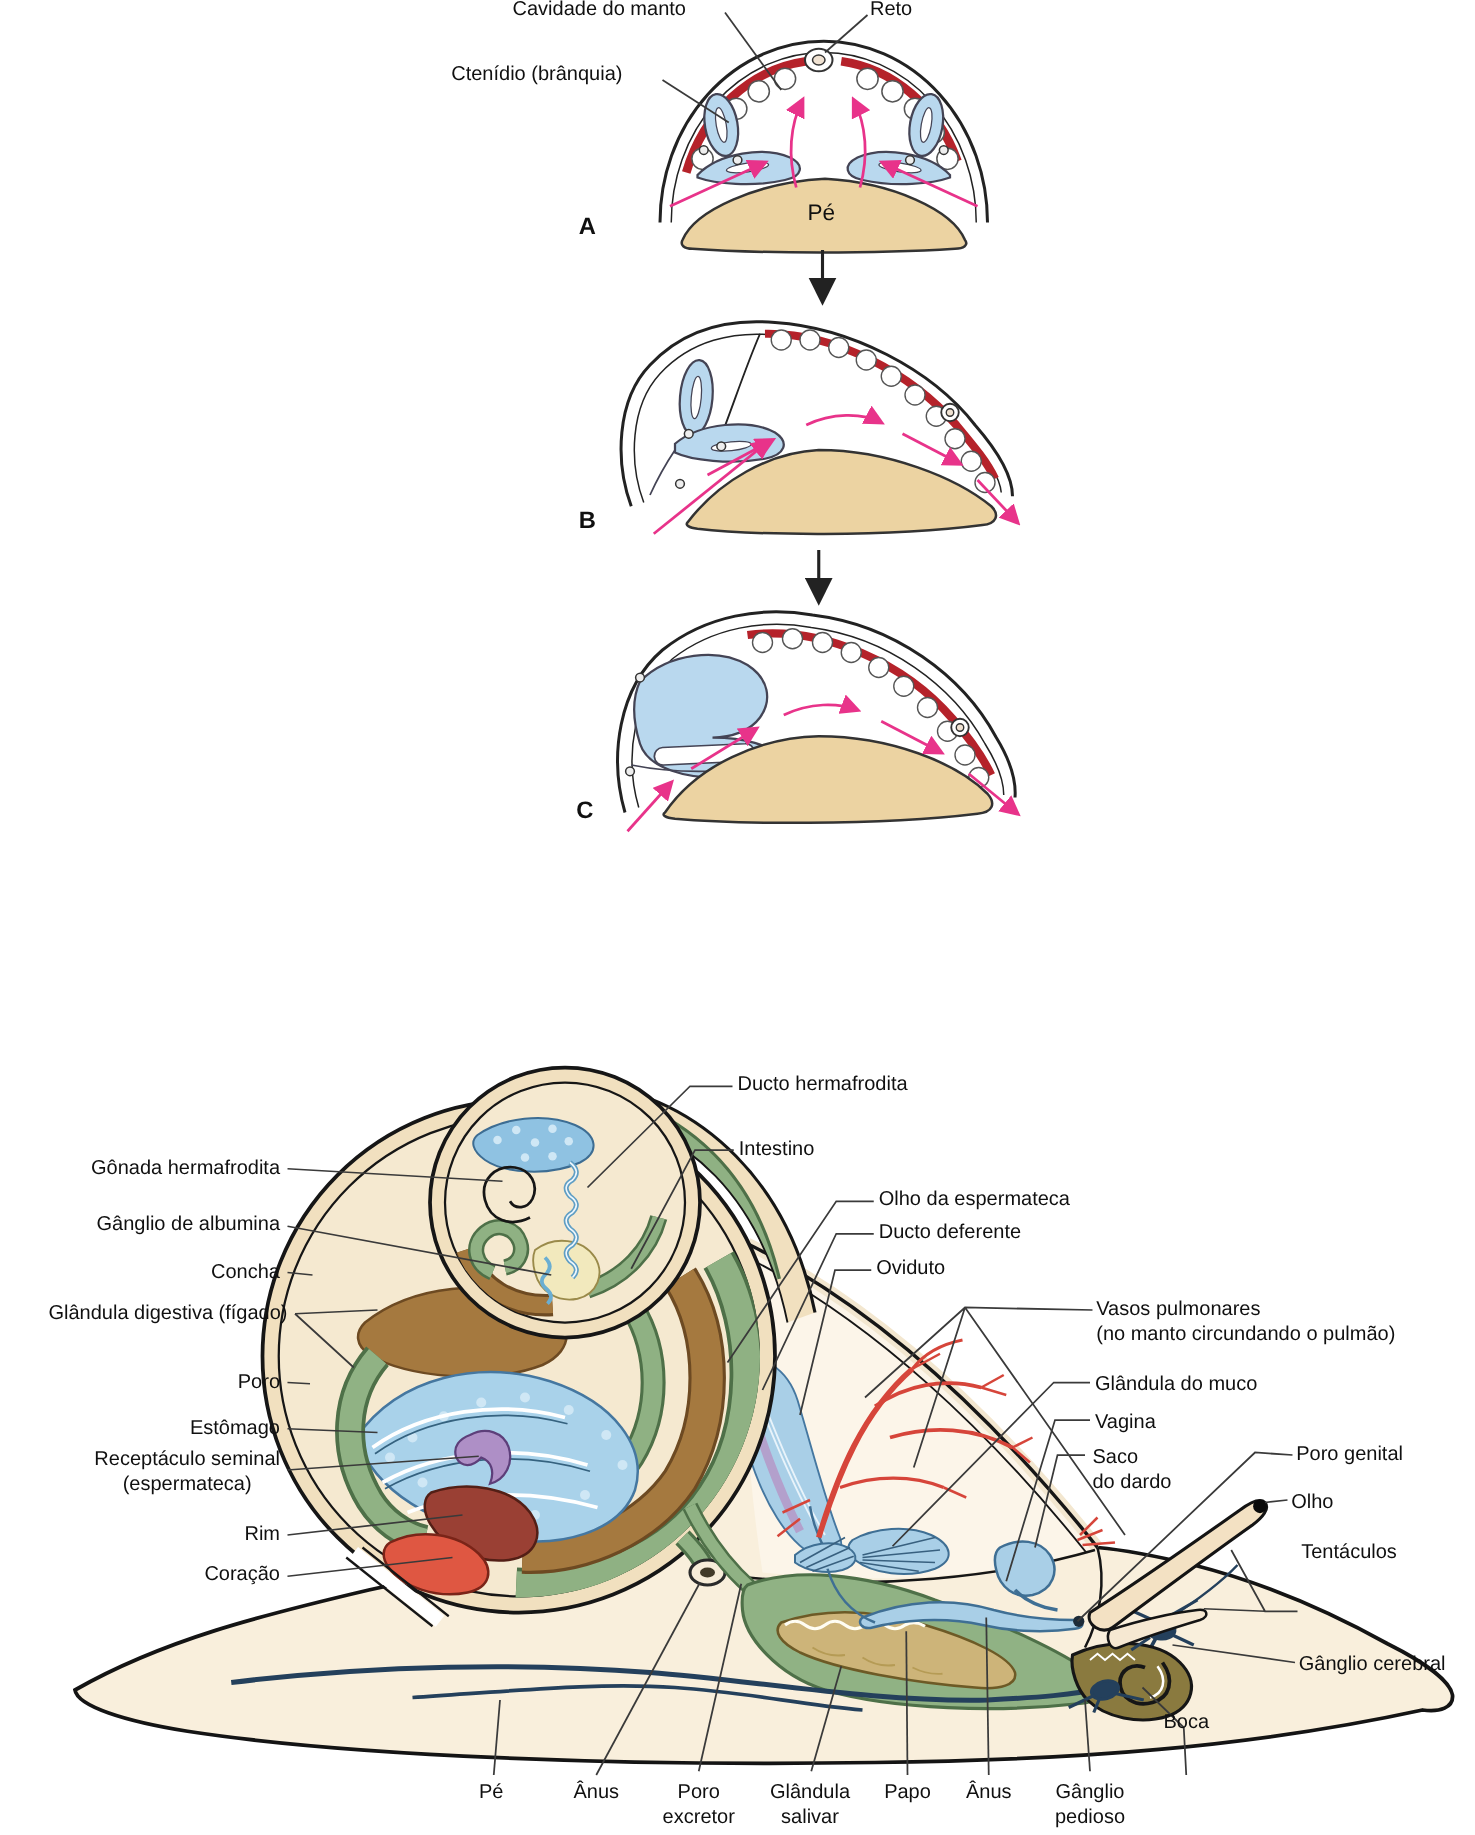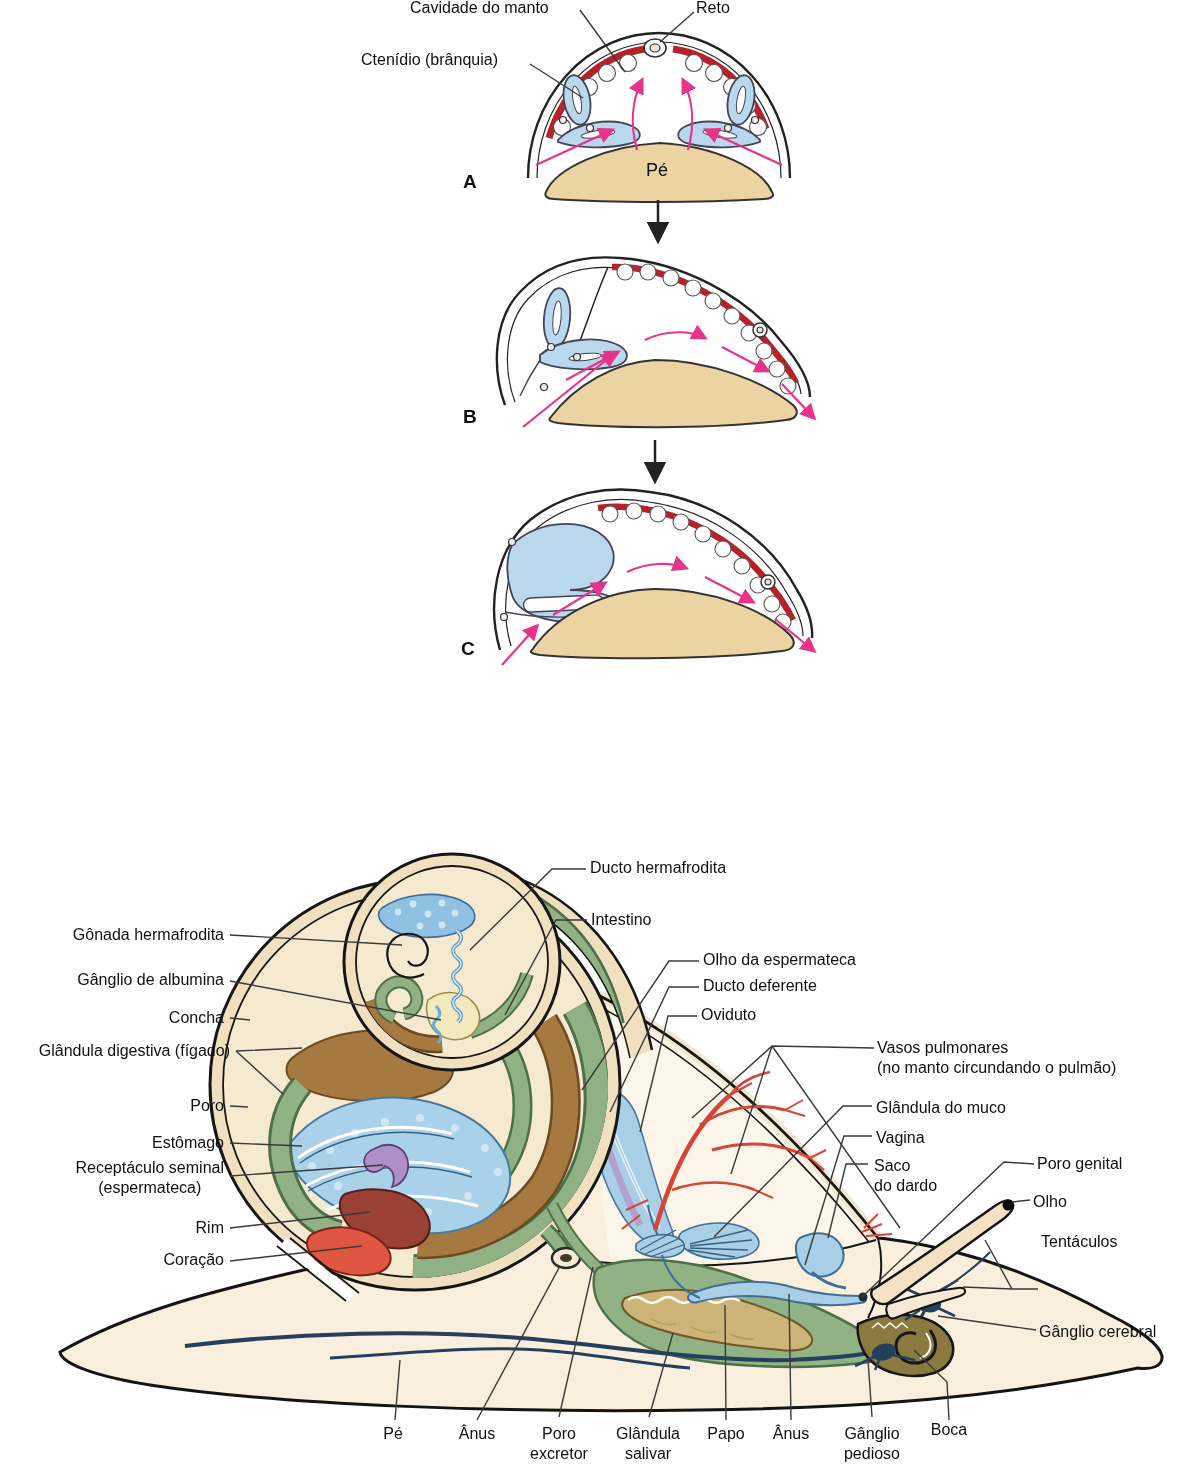--- a/index.html
+++ b/index.html
@@ -452,15 +452,15 @@
 <div class="lbl clbl" style="left:588px;top:1424px;width:120px">
   <div>Glândula</div>
   <div>salivar</div>
 </div>
 <div class="lbl clbl" style="left:666px;top:1424px;width:120px">Papo</div>
 <div class="lbl clbl" style="left:731px;top:1424px;width:120px">Ânus</div>
 <div class="lbl clbl" style="left:812px;top:1424px;width:120px">
   <div>Gânglio</div>
   <div>pedioso</div>
 </div>
-<div class="lbl clbl" style="left:889px;top:1420px;width:120px">Boca</div>
+<div class="lbl clbl" style="left:889px;top:1368px;width:120px">Boca</div>
 
 </div>
 
 </body></html>

